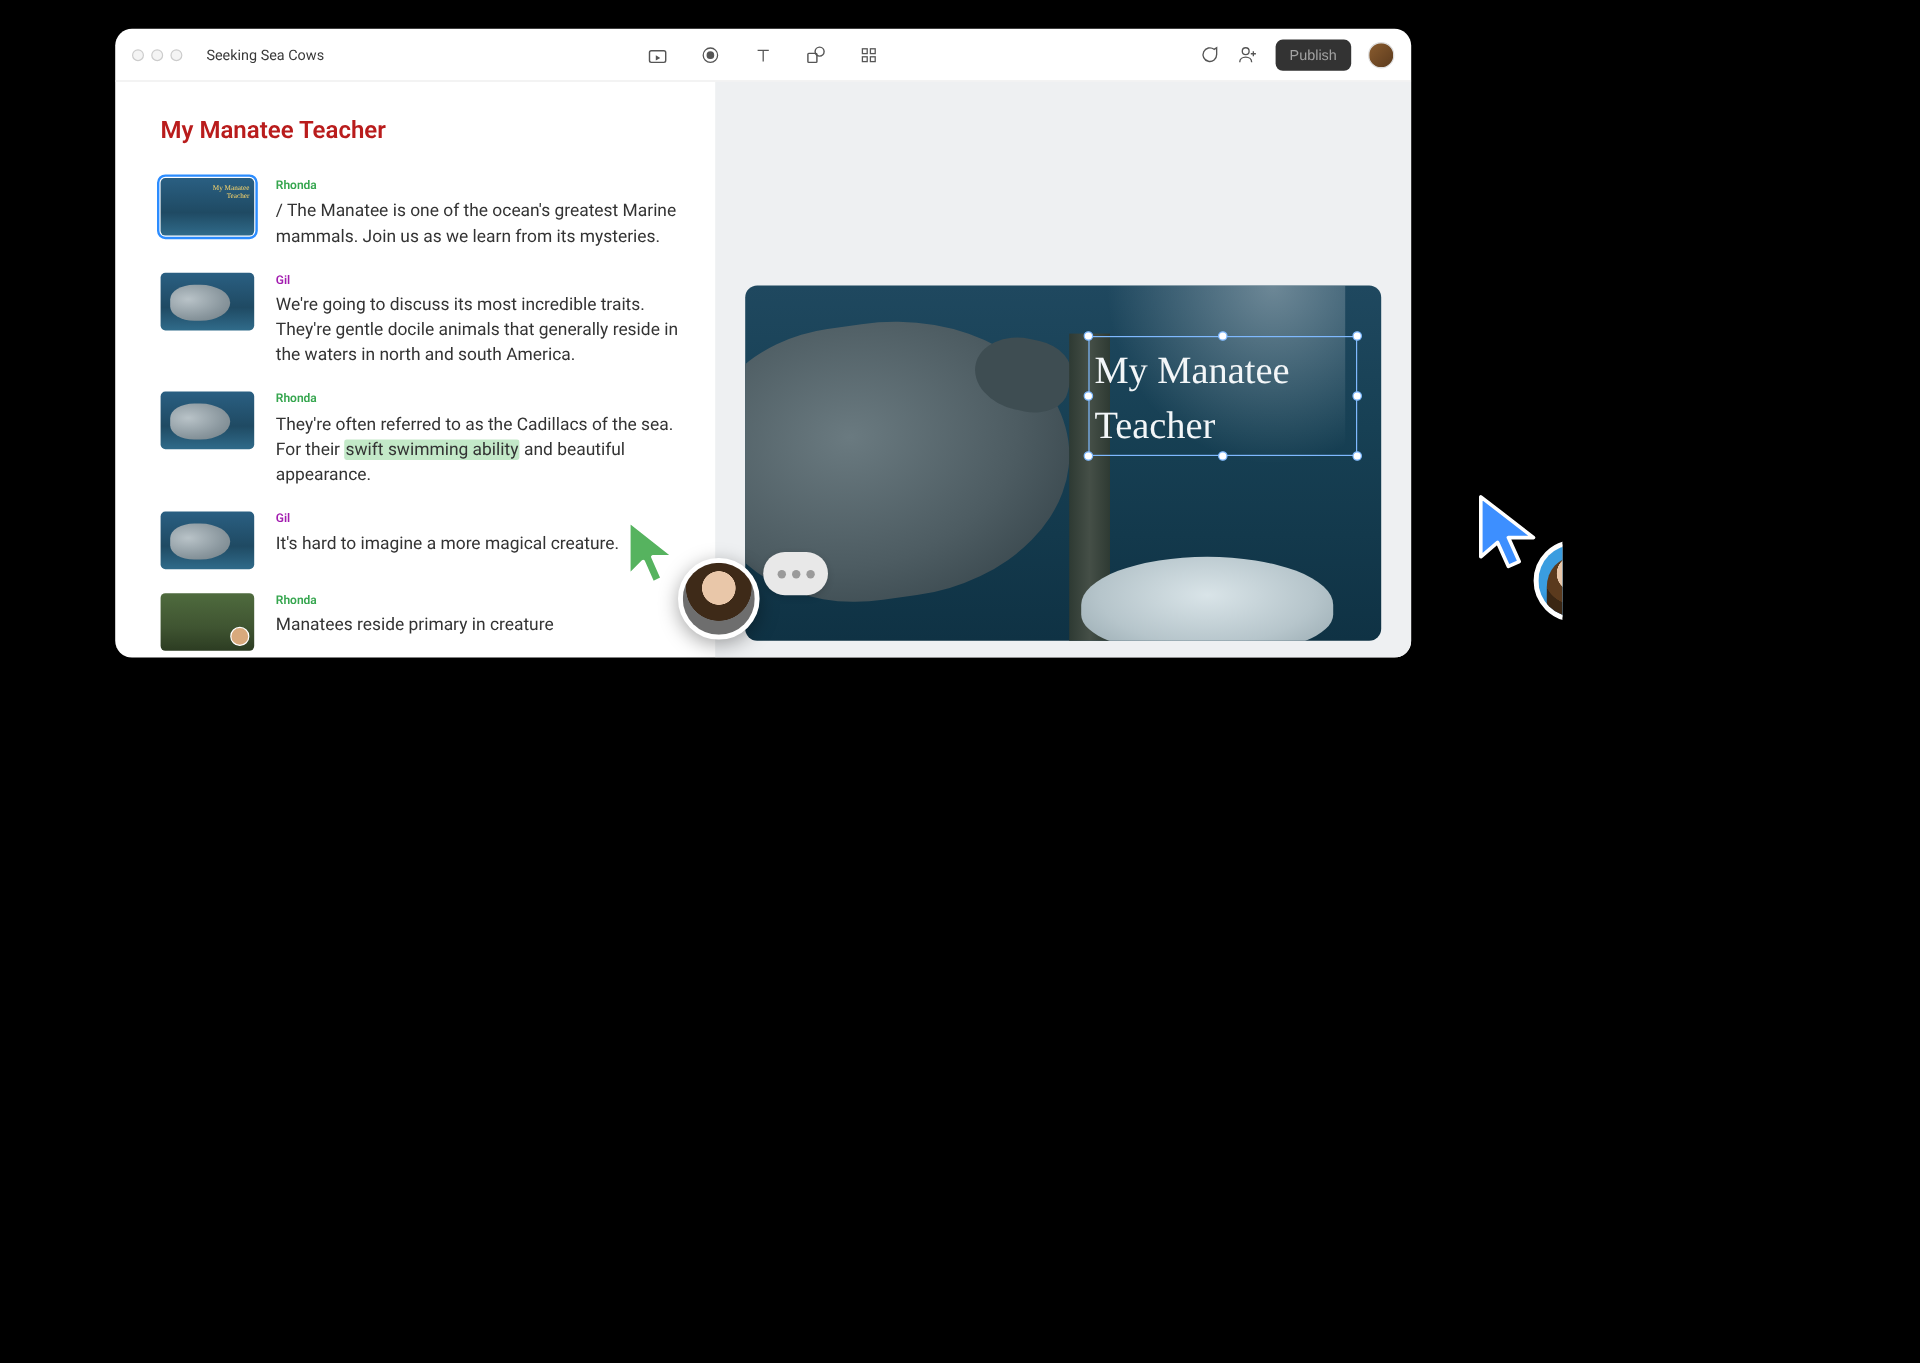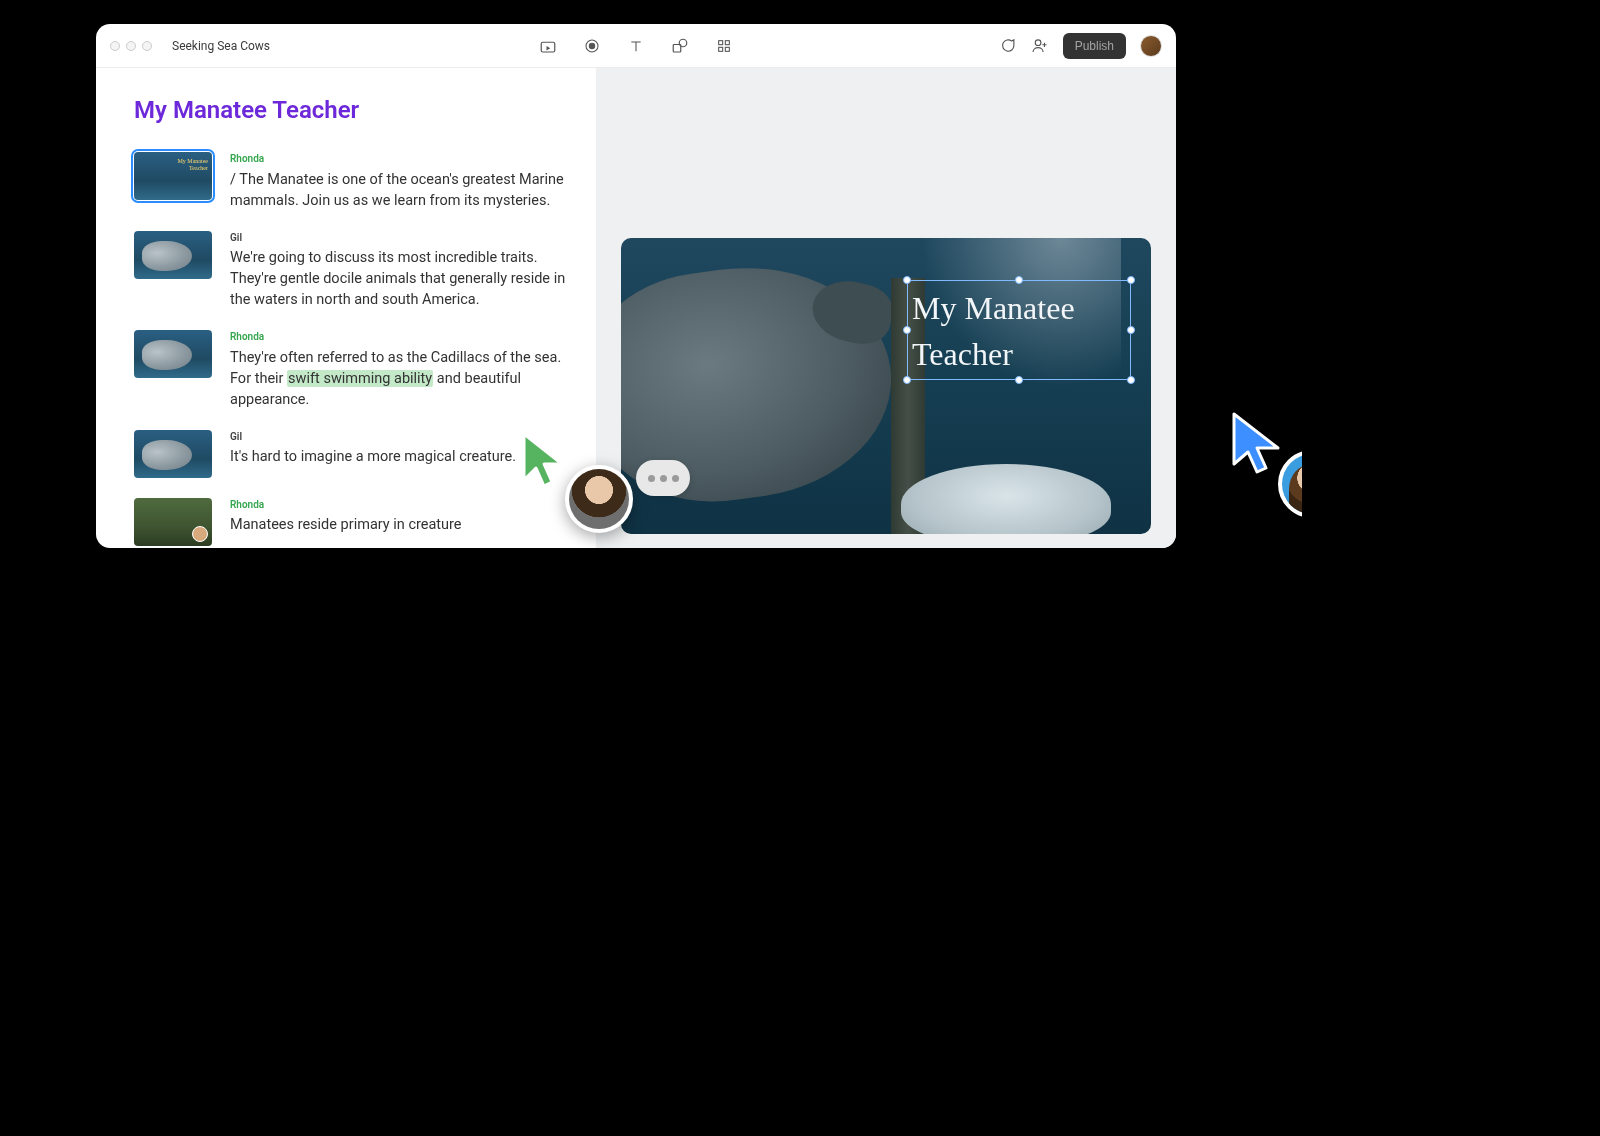--- a/index.html
+++ b/index.html
@@ -80,23 +80,23 @@
   .right-pane {
     flex: 1;
     background: #eef0f2;
     position: relative;
     display: flex;
     align-items: flex-start;
     justify-content: center;
     padding-top: 170px;
   }
   .page-title {
-    font-size: 24px;
+    font-size: 20px;
     font-weight: 600;
-    color: #6d28d9;
+    color: #b91c1c;
     margin-bottom: 28px;
   }
   .segment {
     display: flex;
     gap: 18px;
     margin-bottom: 20px;
     align-items: flex-start;
   }
   .thumb {
     width: 78px;
@@ -141,21 +141,21 @@
     display:flex;align-items:flex-end;justify-content:center;
   }
   .thumb-person::after{
     content:"";
     width:40px;height:38px;border-radius:50% 50% 0 0;
     background: radial-gradient(circle at 50% 30%, #e9c7a9 0% 35%, #5b3a1d 36% 60%, #3a2613 61% 100%);
   }
   .seg-text { flex:1; font-size: 14.5px; line-height: 1.45; color: #333; }
   .speaker { font-size: 10px; font-weight: 600; margin-bottom: 2px; }
   .speaker.rhonda { color: #36a64f; }
-  .speaker.gil { color: #404040; }
+  .speaker.gil { color: #a21caf; }
   .highlight {
     background: #c3e9c8;
     border-radius: 2px;
     padding: 0 1px;
   }
   
   .canvas {
     width: 530px;
     height: 296px;
     border-radius: 10px;

